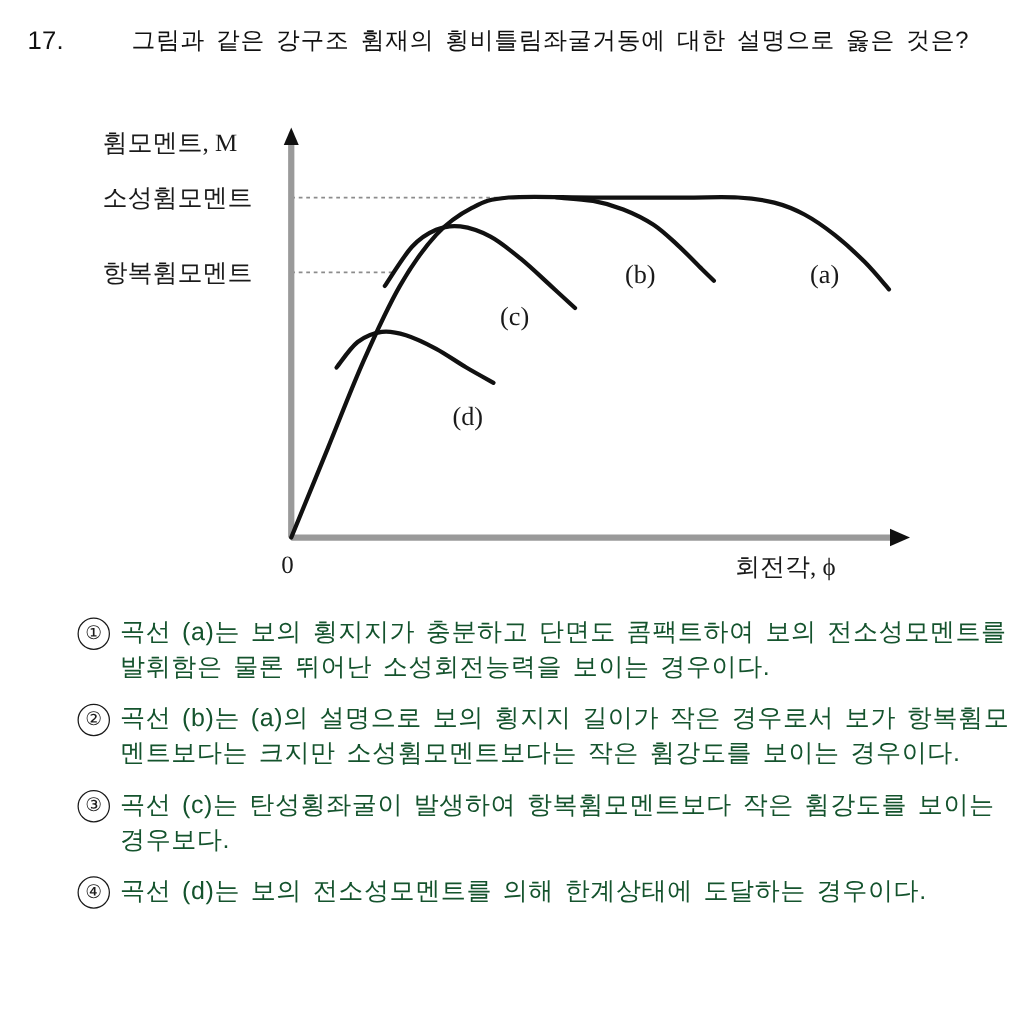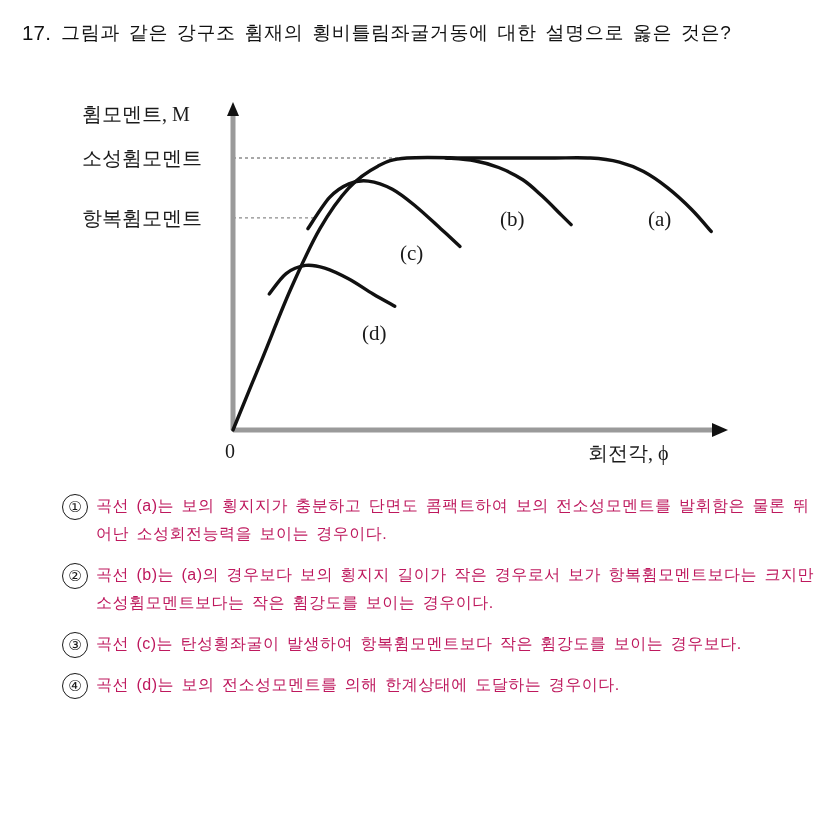--- a/index.html
+++ b/index.html
@@ -19,20 +19,21 @@
   
   #question-block {
     position: absolute;
     left: 22px;
     top: 18px;
     width: 790px;
   }
   #question-block .q-row {
     display: flex;
     align-items: flex-start;
+    gap: 44px;
   }
   .q-number {
     font-size: 20.5px;
     line-height: 29px;
     letter-spacing: 0.2px;
     flex: 0 0 auto;
     padding-right: 10px;
   }
   .q-text {
     font-size: 19px;
@@ -79,25 +80,25 @@
     border-radius: 50%;
     font-size: 15px;
     line-height: 23px;
     text-align: center;
     box-sizing: border-box;
     color: #1a1a1a;
     user-select: none;
   }
   .choice-text {
     flex: 1 1 auto;
-    font-size: 16px;
+    font-size: 20px;
     line-height: 28px;
     letter-spacing: 0.5px;
     word-spacing: 2.5px;
-    color: #be185d;
+    color: #14532d;
   }
 </style>
 </head>
 <body>
 
 <div id="question-block">
   <div class="q-row">
     <span class="q-number">17.</span>
     <span class="q-text">그림과 같은 강구조 휨재의 횡비틀림좌굴거동에 대한 설명으로 옳은 것은?</span>
   </div>
@@ -135,21 +136,21 @@
   </svg>
 </div>
 
 <div id="choices">
   <div class="choice">
     <span class="choice-marker">①</span>
     <span class="choice-text">곡선 (a)는 보의 횡지지가 충분하고 단면도 콤팩트하여 보의 전소성모멘트를 발휘함은 물론 뛰어난 소성회전능력을 보이는 경우이다.</span>
   </div>
   <div class="choice">
     <span class="choice-marker">②</span>
-    <span class="choice-text">곡선 (b)는 (a)의 경우보다 보의 횡지지 길이가 작은 경우로서 보가 항복휨모멘트보다는 크지만 소성휨모멘트보다는 작은 휨강도를 보이는 경우이다.</span>
+    <span class="choice-text">곡선 (b)는 (a)의 설명으로 보의 횡지지 길이가 작은 경우로서 보가 항복휨모멘트보다는 크지만 소성휨모멘트보다는 작은 휨강도를 보이는 경우이다.</span>
   </div>
   <div class="choice">
     <span class="choice-marker">③</span>
     <span class="choice-text">곡선 (c)는 탄성횡좌굴이 발생하여 항복휨모멘트보다 작은 휨강도를 보이는 경우보다.</span>
   </div>
   <div class="choice">
     <span class="choice-marker">④</span>
     <span class="choice-text">곡선 (d)는 보의 전소성모멘트를 의해 한계상태에 도달하는 경우이다.</span>
   </div>
 </div>

